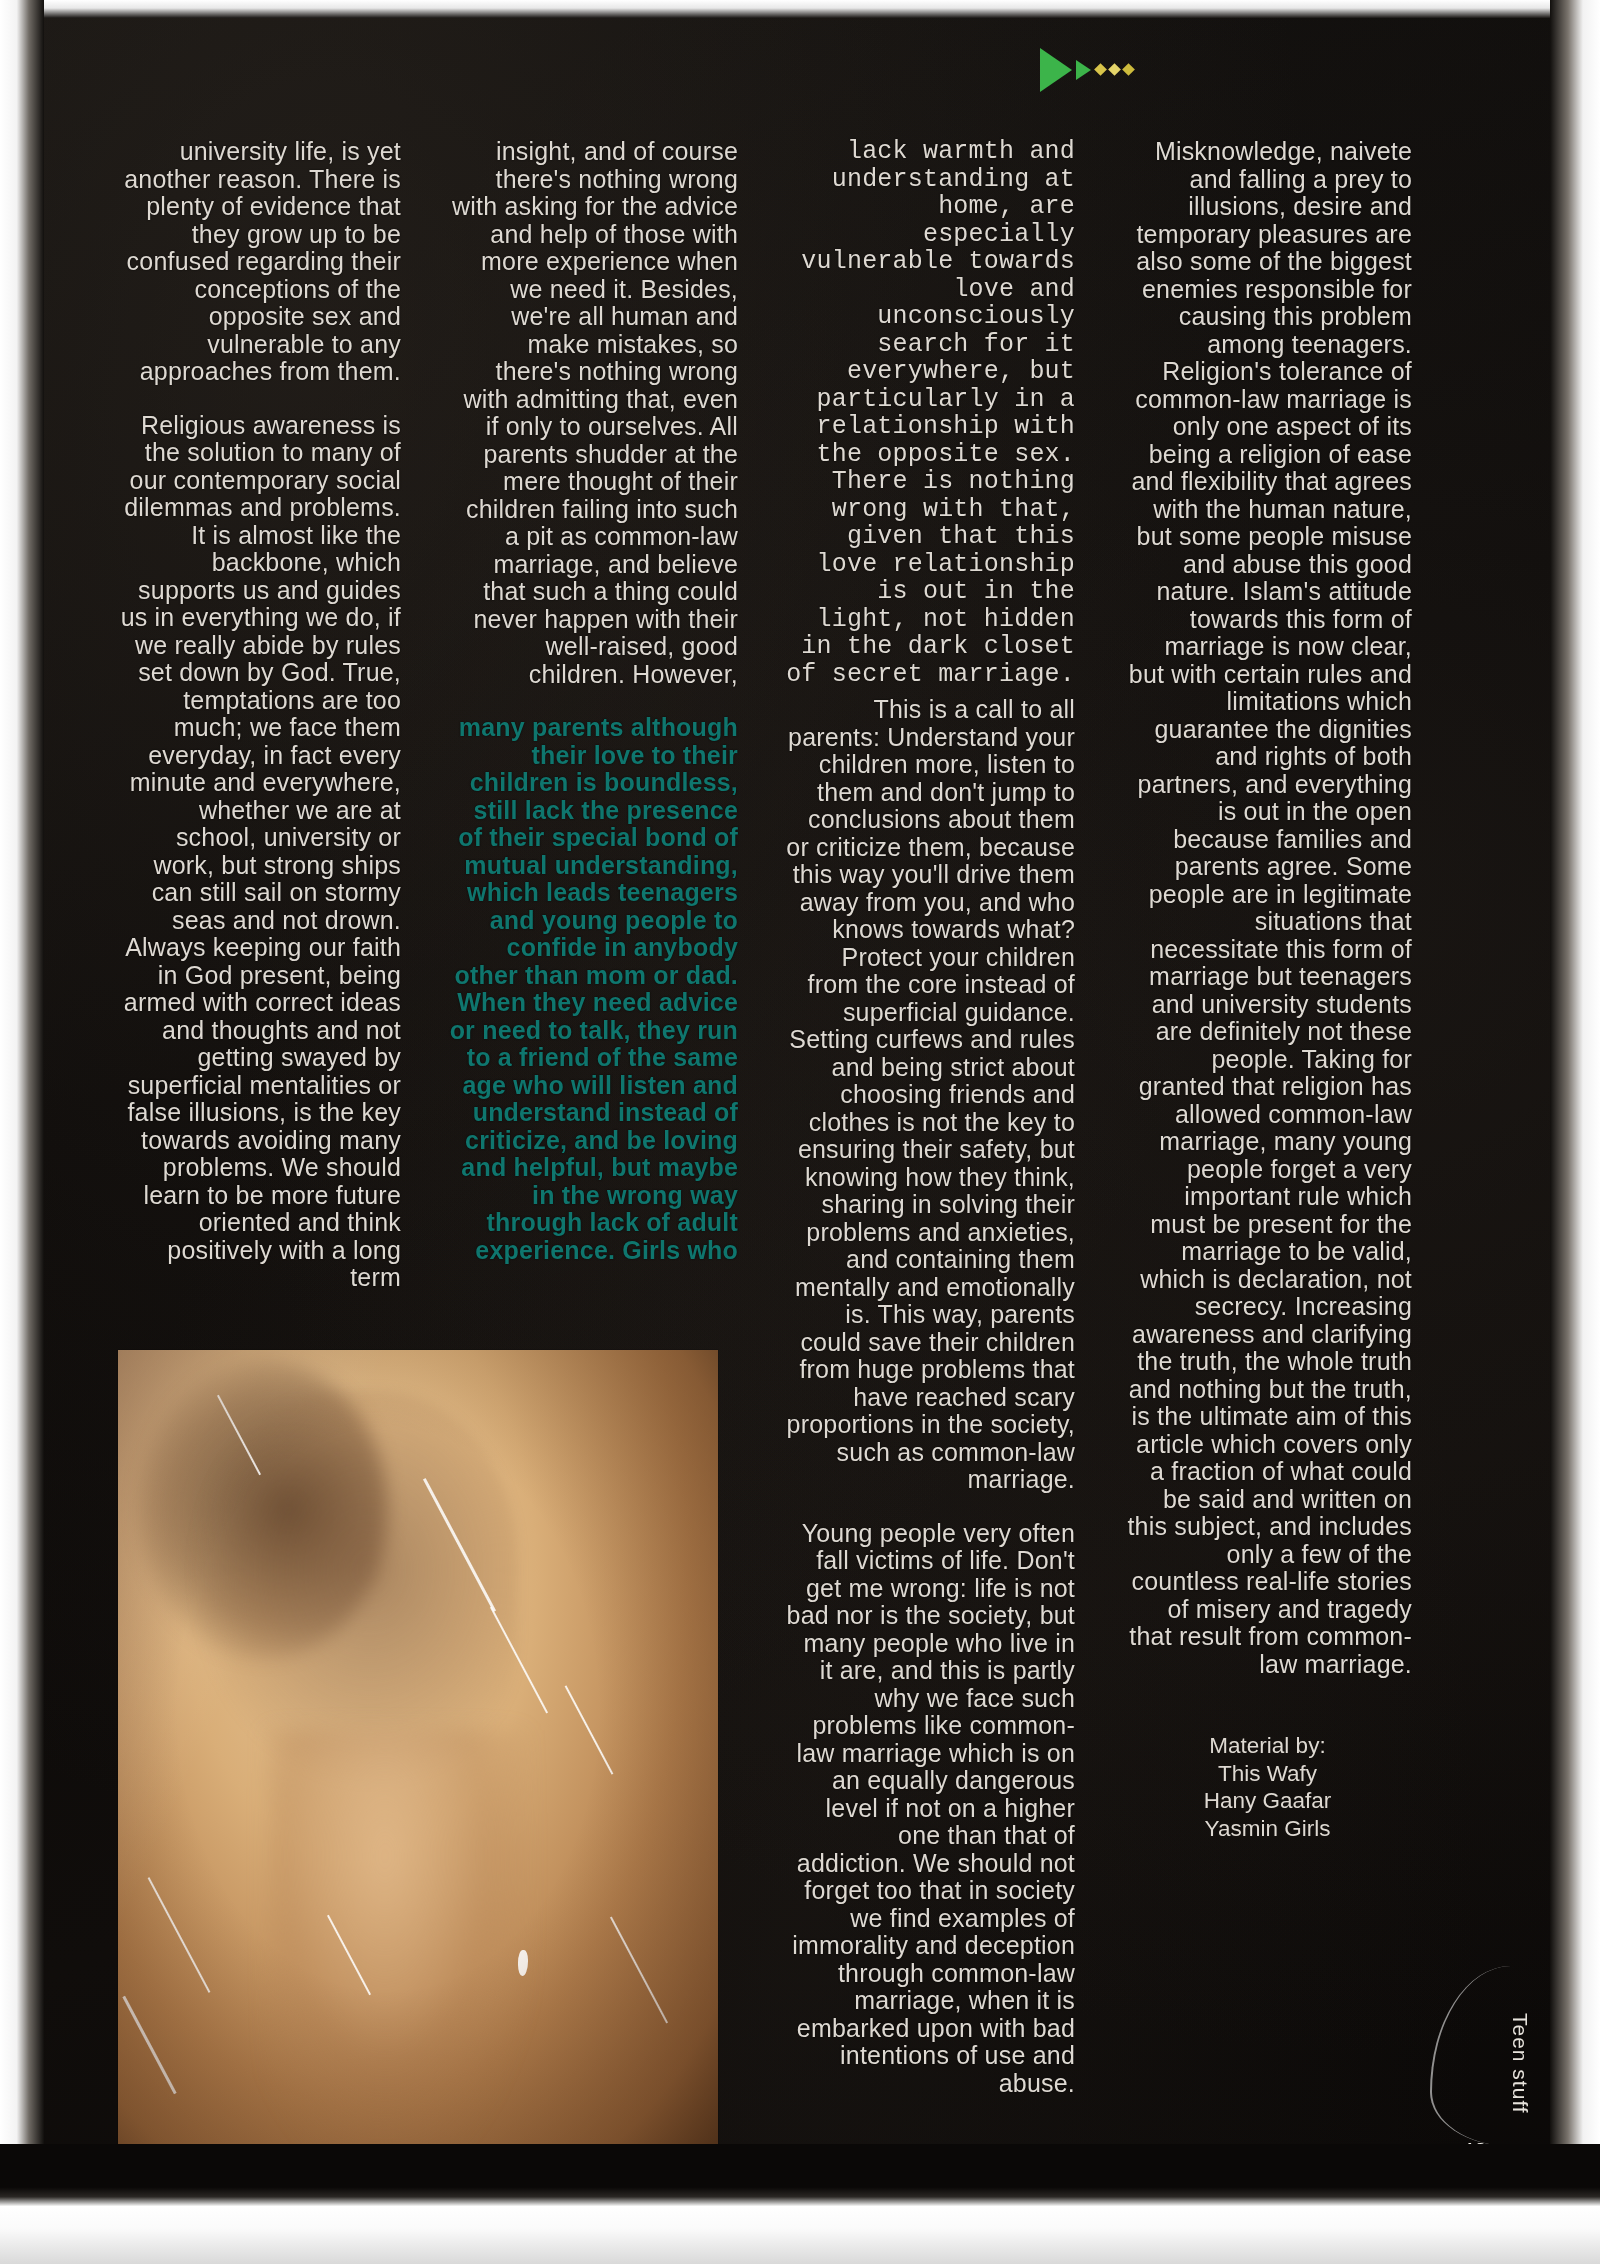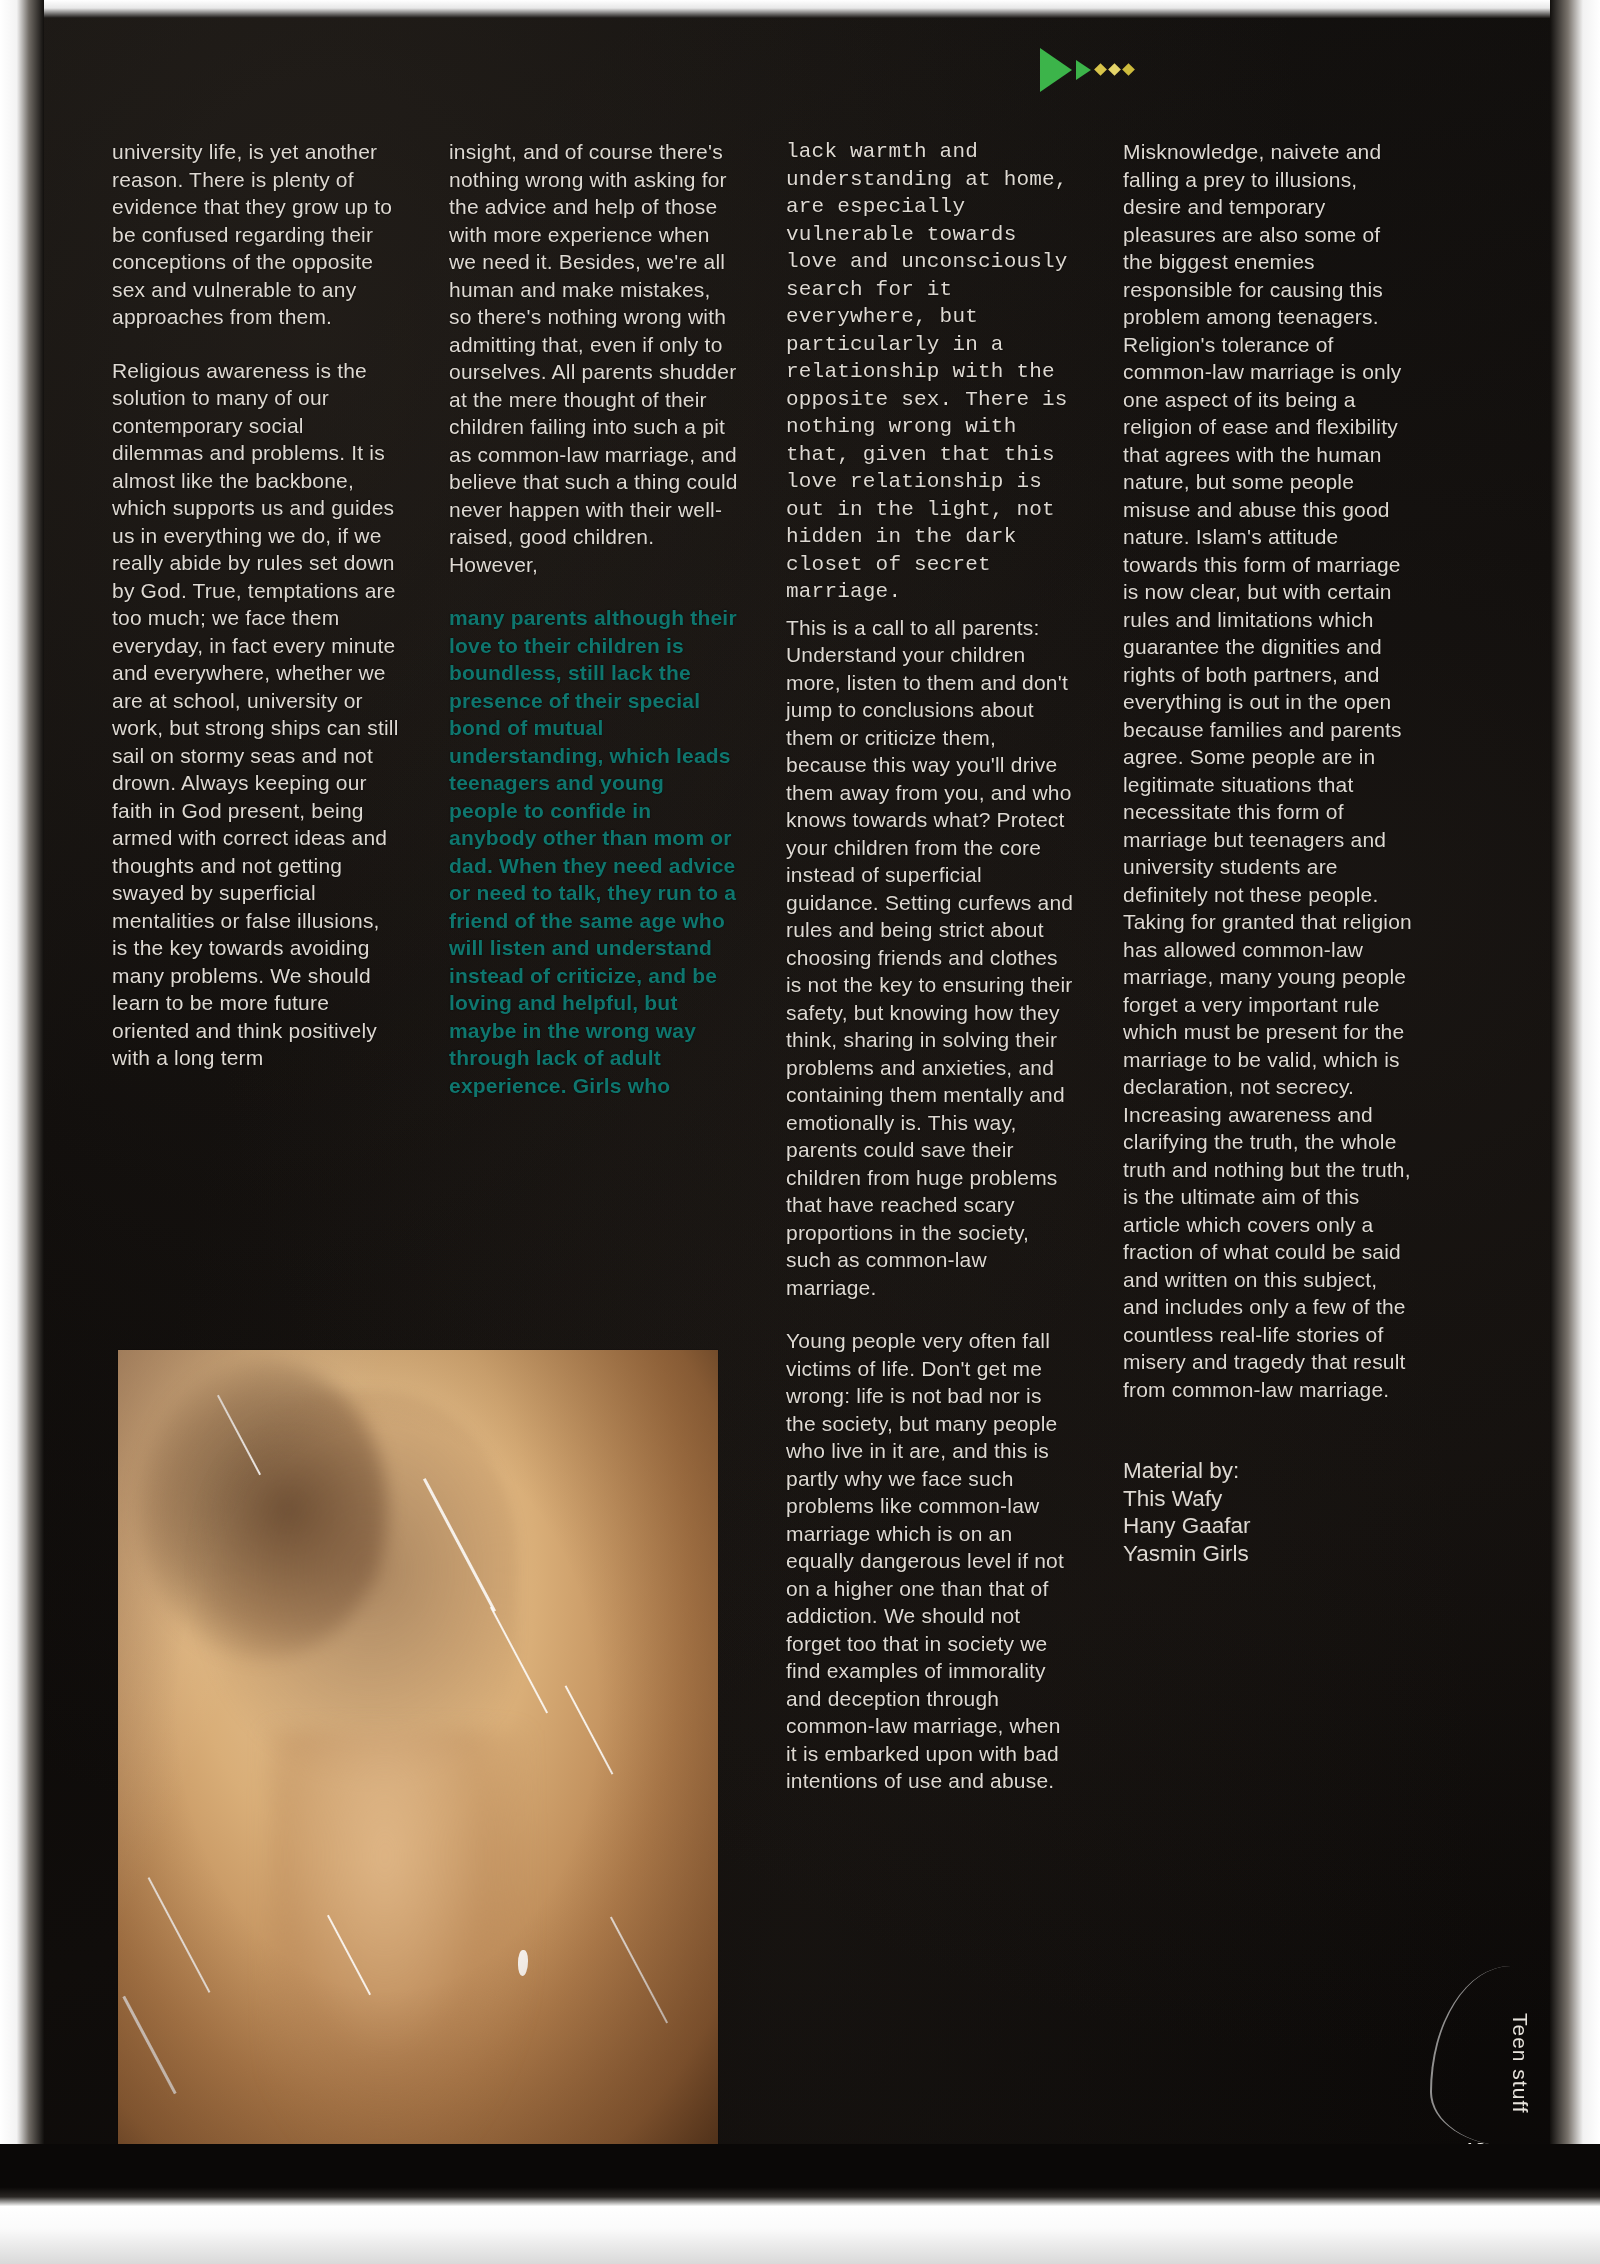--- a/index.html
+++ b/index.html
@@ -102,34 +102,35 @@
     width: 1300px;
     display: flex;
     gap: 48px;
   }
   .col {
     width: 292px;
   }
   .col p {
     margin: 0 0 26px 0;
     color: #ded9d2;
-    font-size: 21px;
+    font-size: 25px;
     line-height: 27.5px;
     letter-spacing: 0.2px;
     text-shadow: 0 0 2px rgba(0,0,0,0.8);
+    text-align: right;
   }
   .col p.bold {
     font-weight: bold;
     color: #0f766e;
   }
   .col p.tight { margin-bottom: 8px; font-family: Liberation Mono, monospace; }
 
   .byline {
     margin-top: 54px;
-    text-align: left;
+    text-align: center;
     color: #ded9d2;
     font-size: 22.5px;
     line-height: 27.5px;
   }
 
   
   .photo {
     position: absolute;
     left: 118px;
     top: 1350px;

